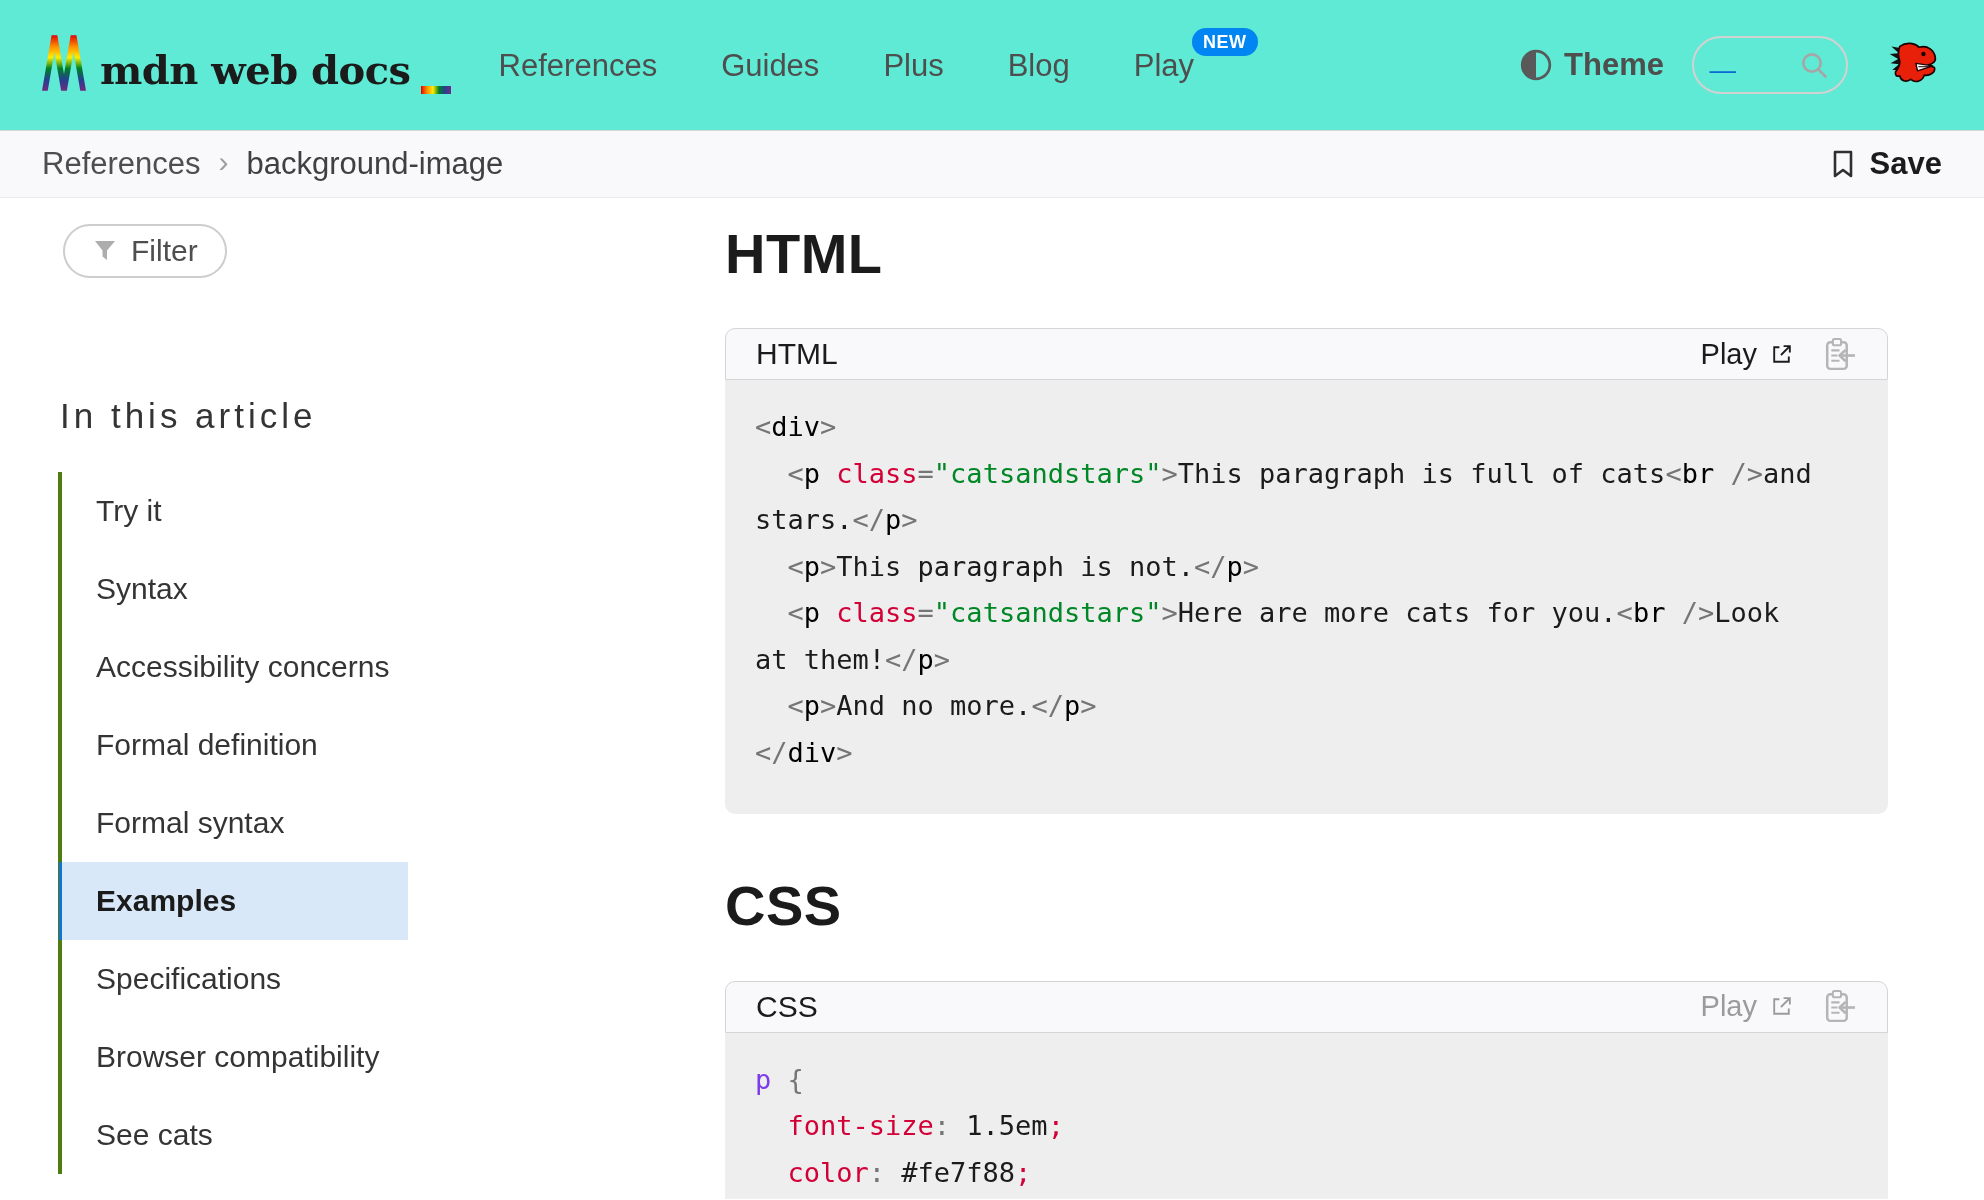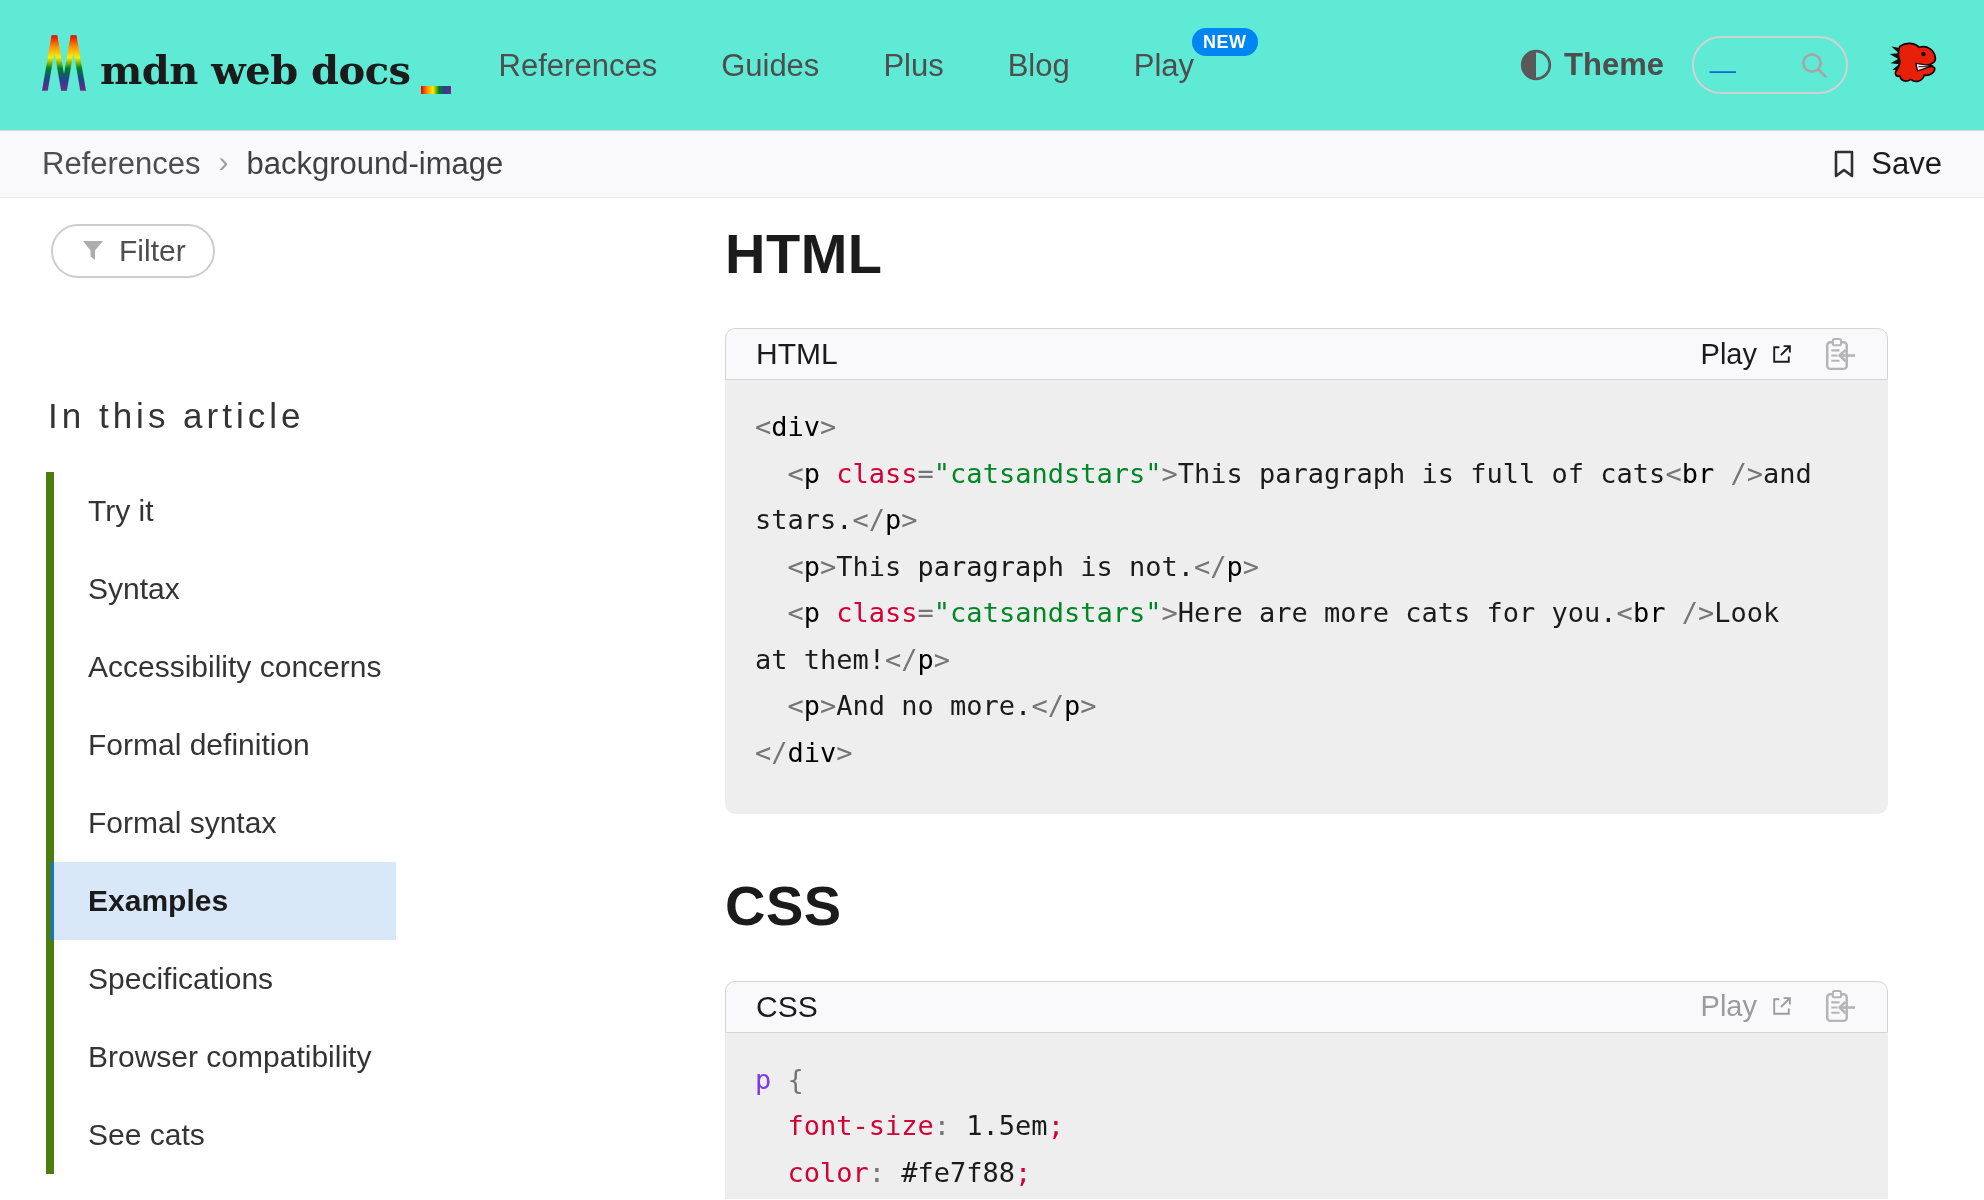--- a/index.html
+++ b/index.html
@@ -29,31 +29,31 @@
   .search-hint { color:#0b6ad4; font-weight:700; font-size:46px; line-height:0; position:relative; top:-14px; letter-spacing:2px; }
   .avatar { width:54px; height:54px; margin-left:12px; display:flex; align-items:center; justify-content:center; }
 
   
   .crumbbar { height:68px; background:#f9f9fb; border-top:1px solid #d8d8d8; border-bottom:1px solid #ececec;
     display:flex; align-items:center; justify-content:space-between; padding:0 42px; }
   .breadcrumbs { display:flex; align-items:center; font-size:31px; }
   .breadcrumbs a { color:#4e4e4e; }
   .crumb-sep { color:#9e9e9e; font-size:30px; padding:0 18px; position:relative; top:-2px; }
   .crumb-current { color:#404040; }
-  .save-btn { display:flex; align-items:center; gap:12px; font-size:31px; font-weight:400; color:#1b1b1b; }
+  .save-btn { display:flex; align-items:center; gap:12px; font-size:31px; font-weight:700; color:#1b1b1b; }
 
   
   .content { display:flex; height:1001px; overflow:hidden; }
 
   
-  .sidebar { width:480px; flex-shrink:0; padding:26px 0 0 46px; }
+  .sidebar { width:480px; flex-shrink:0; padding:26px 0 0 58px; }
   .filter-btn { margin-left:5px; height:54px; display:inline-flex; align-items:center; gap:13px; padding:0 27px;
     border:2px solid #cdcdcd; border-radius:999px; background:#fff; font-size:30px; color:#4e4e4e; }
   .toc-title { margin:118px 0 0 2px; font-size:35px; font-weight:400; letter-spacing:4px; color:#343434; }
-  .toc { list-style:none; margin:36px 0 0 0; padding:0; border-left:8px solid #4d7c0f; width:350px; }
+  .toc { list-style:none; margin:36px 0 0 0; padding:0; border-left:4px solid #4d7c0f; width:350px; }
   .toc li { height:78px; display:flex; align-items:center; padding-left:34px; font-size:30px; color:#343434; cursor:pointer; }
   .toc li.active { background:#d9e8f9; border-left:3px solid #1374cf; margin-left:-3px; font-weight:700; color:#1b1b1b; }
 
   
   .article { margin-left:245px; width:1163px; }
   .article h2 { font-size:56px; font-weight:600; color:#1b1b1b; margin:24px 0 42px; line-height:1.15; letter-spacing:.5px; }
   .article h2.second { margin-top:60px; }
   .code-card { width:100%; }
   .code-head { height:52px; border:1px solid #d5d5d5; background:#f9f9fb; border-radius:10px 10px 0 0;
     display:flex; align-items:center; justify-content:space-between; padding:0 30px; }

